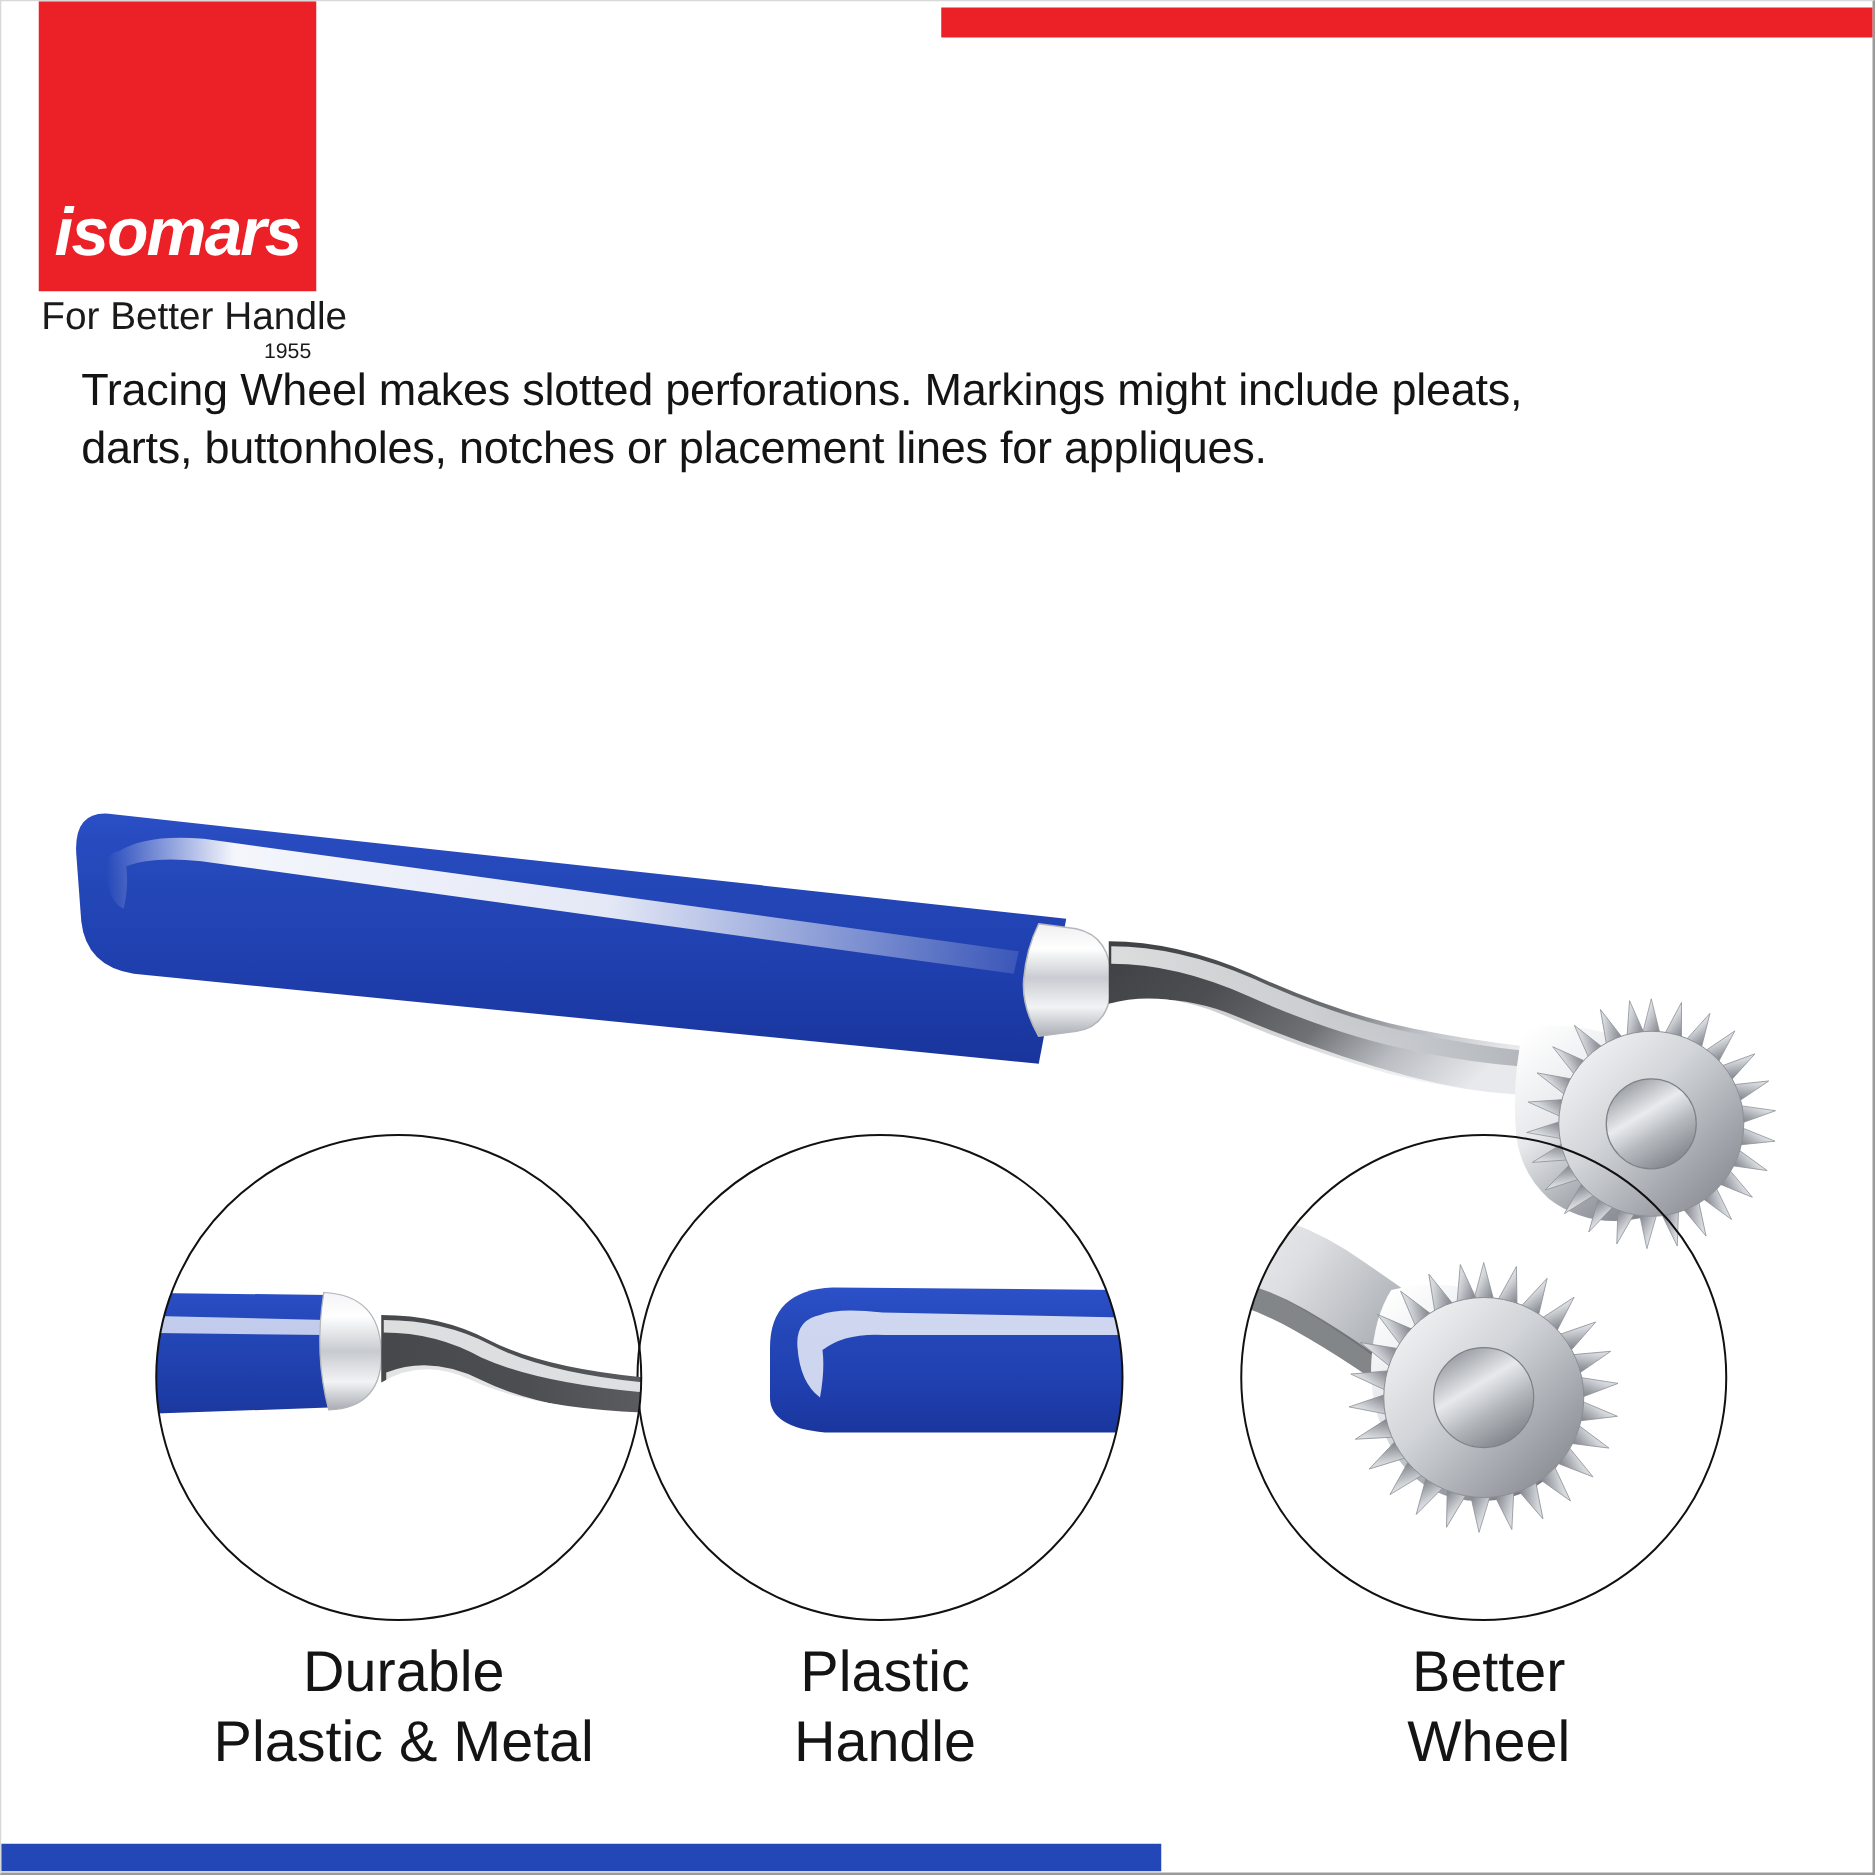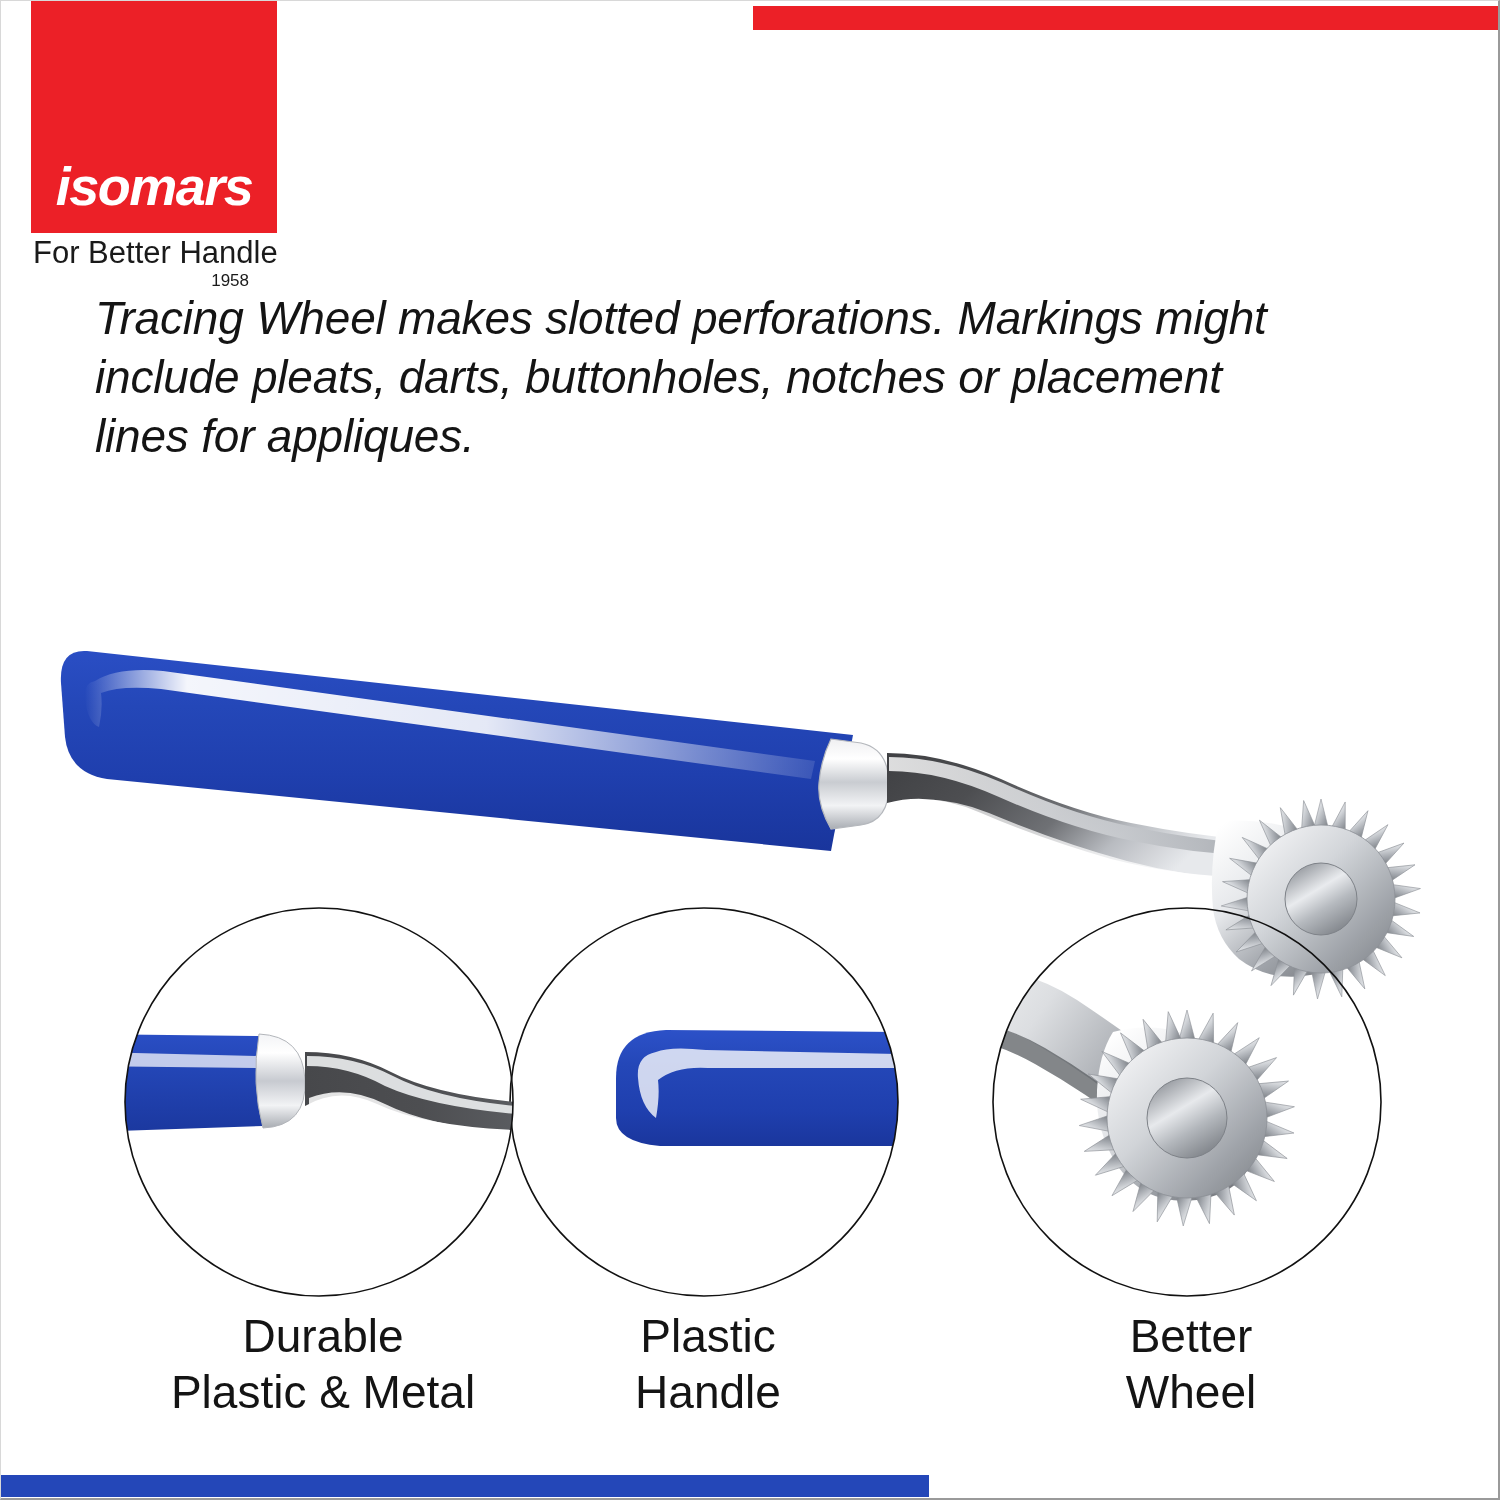--- a/index.html
+++ b/index.html
@@ -44,21 +44,21 @@
   }
 
   
   #logo-block {
     position: absolute;
     left: 30px;
     top: 0px;
     width: 222px;
   }
   #logo-square {
-    width: 246px;
+    width: 222px;
     height: 232px;
     background: #ec2027;
     position: relative;
   }
   #logo-wordmark {
     position: absolute;
     left: 50%;
     transform: translateX(-50%);
     bottom: 20px;
     color: #ffffff;
@@ -83,28 +83,27 @@
     color: #1a1a1a;
     text-align: right;
     line-height: 1;
     margin-top: 2px;
     padding-right: 4px;
   }
 
   
   #headline {
     position: absolute;
-    left: 94px;
+    left: 64px;
     top: 288px;
     width: 1225px;
-    font-size: 46px;
+    font-size: 36px;
     line-height: 1.28;
     color: #141414;
     letter-spacing: -0.2px;
-    font-style: italic;
   }
 
   
   #hero-art {
     position: absolute;
     left: 40px;
     top: 520px;
     width: 1420px;
     height: 500px;
   }
@@ -147,21 +146,21 @@
 
   <div id="top-bar"></div>
 
   <div id="bottom-bar"></div>
 
   <div id="logo-block">
     <div id="logo-square">
       <div id="logo-wordmark">isomars</div>
     </div>
     <div id="logo-tagline">For Better Handle</div>
-    <div id="logo-year">1958</div>
+    <div id="logo-year">1955</div>
   </div>
 
   <div id="headline">Tracing Wheel makes slotted perforations. Markings might include pleats, darts, buttonholes, notches or placement lines for appliques.</div>
 
   <svg id="hero-art" viewBox="0 0 1420 500" xmlns="http://www.w3.org/2000/svg">
     <defs>
       <linearGradient id="handleGrad" x1="0" y1="0" x2="0" y2="1">
         <stop offset="0%" stop-color="#2a4ec4"></stop>
         <stop offset="28%" stop-color="#2447b8"></stop>
         <stop offset="62%" stop-color="#1f3fae"></stop>

